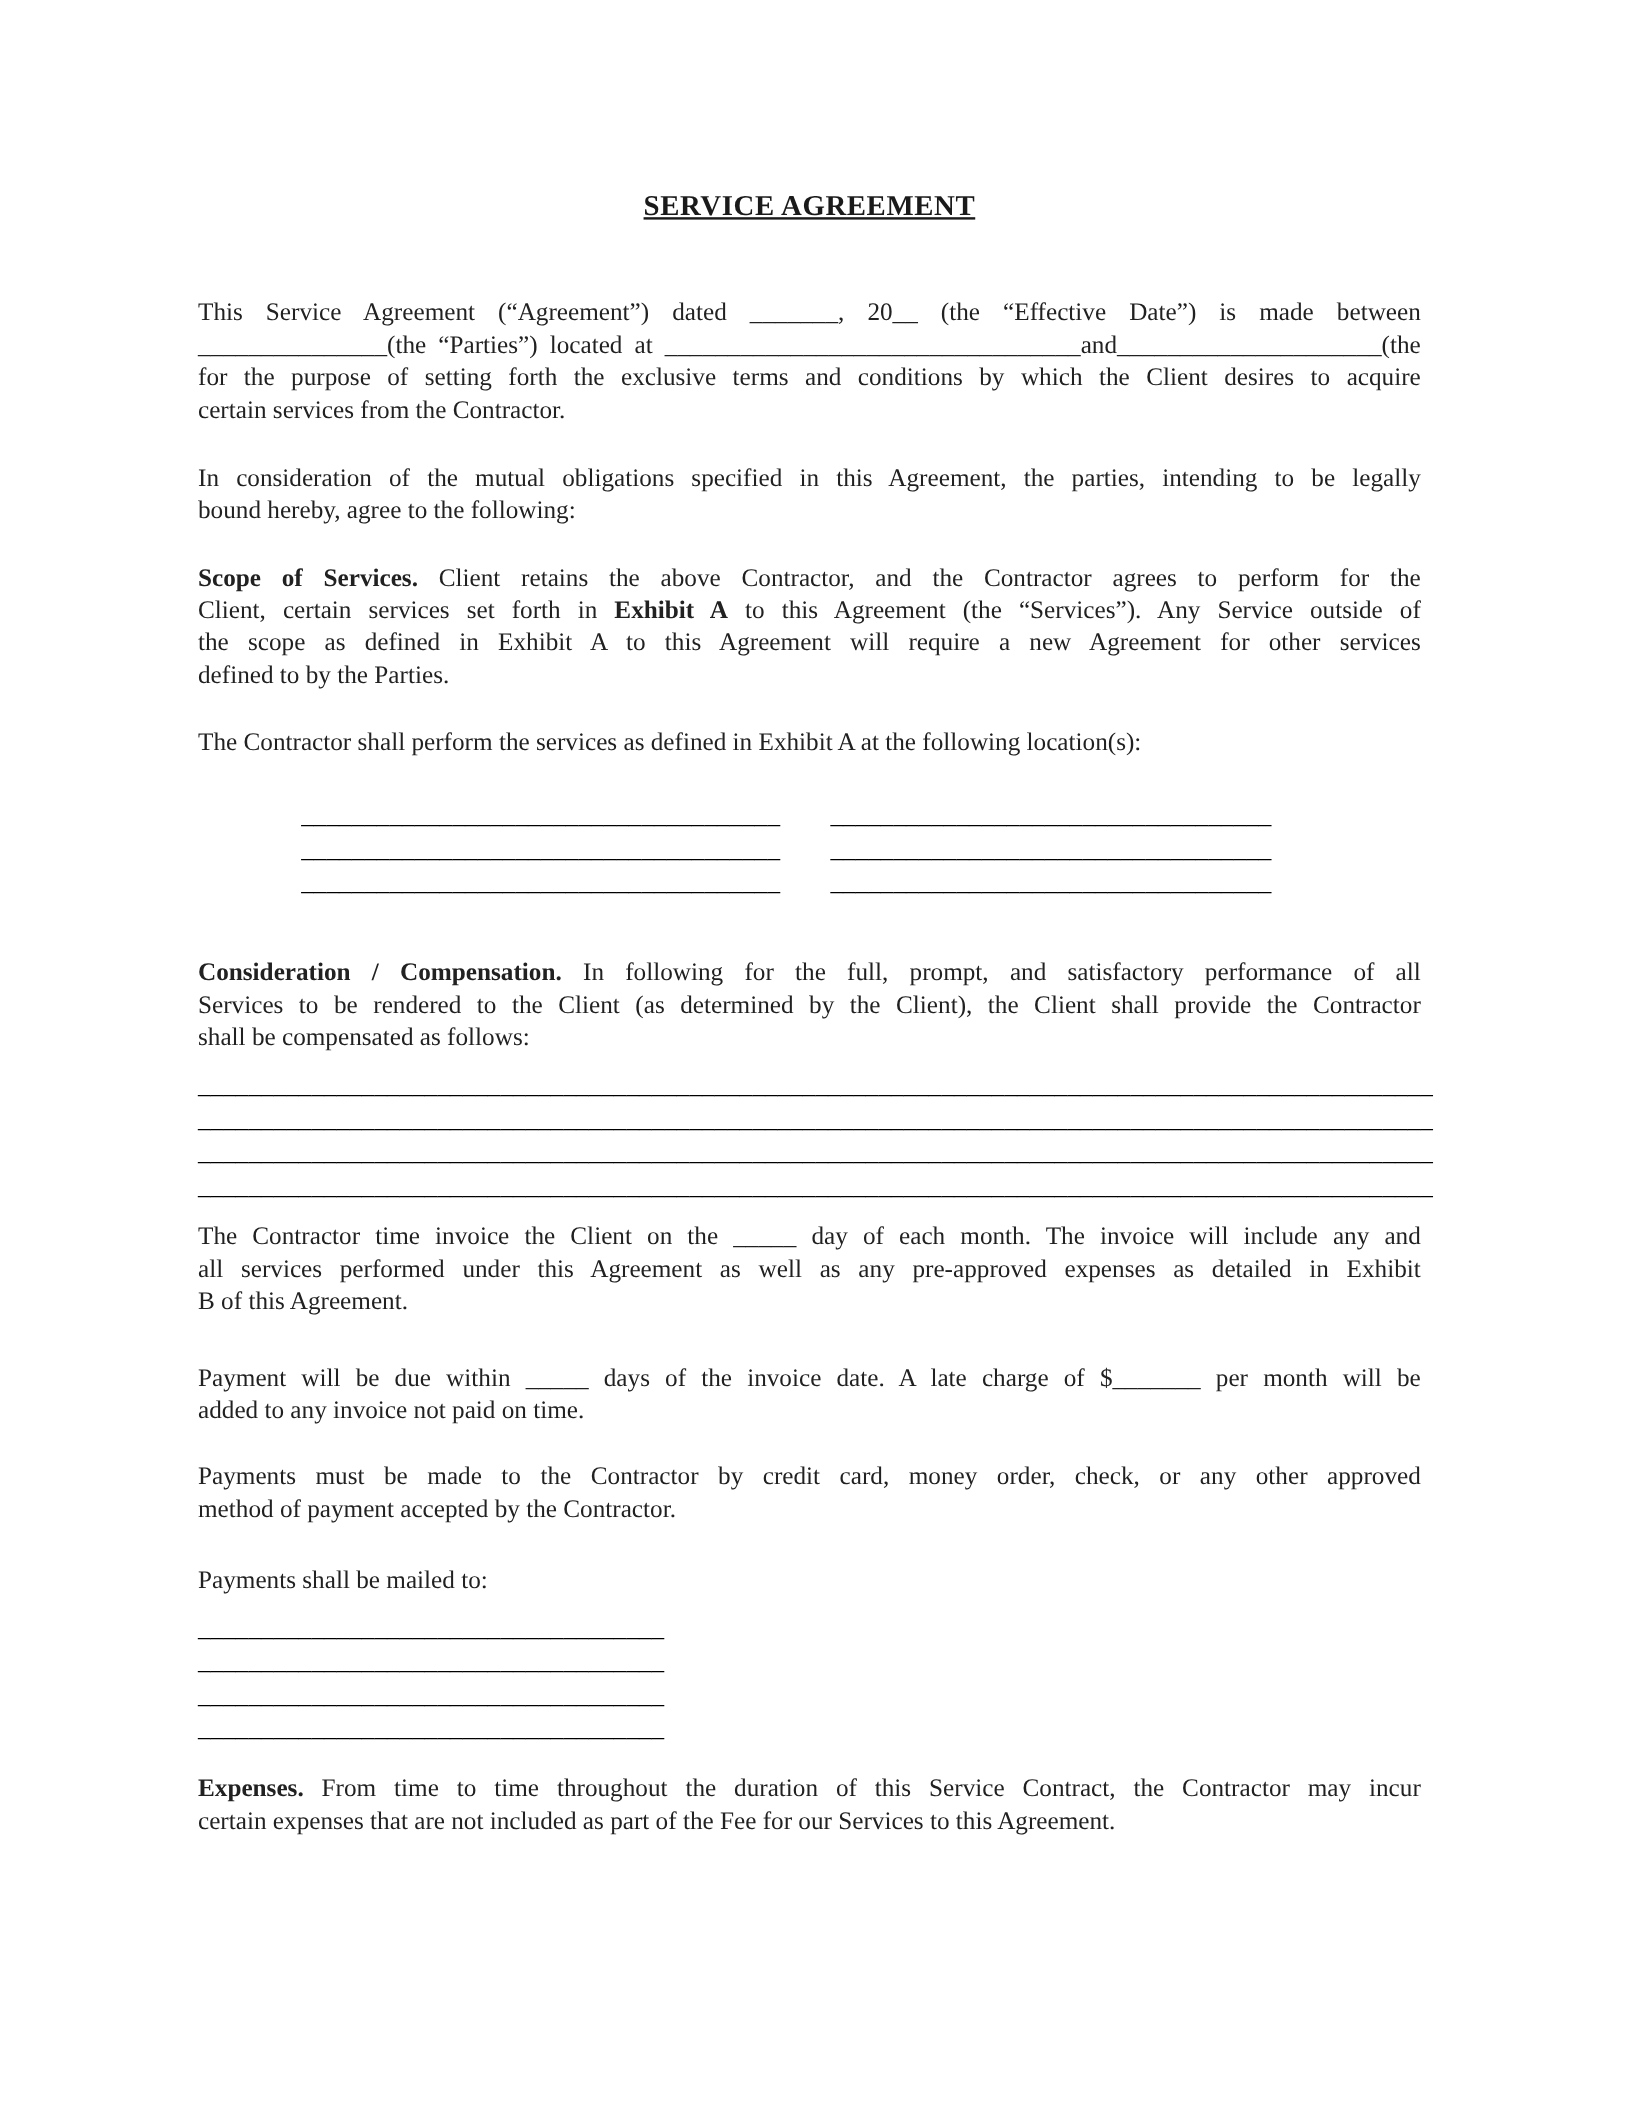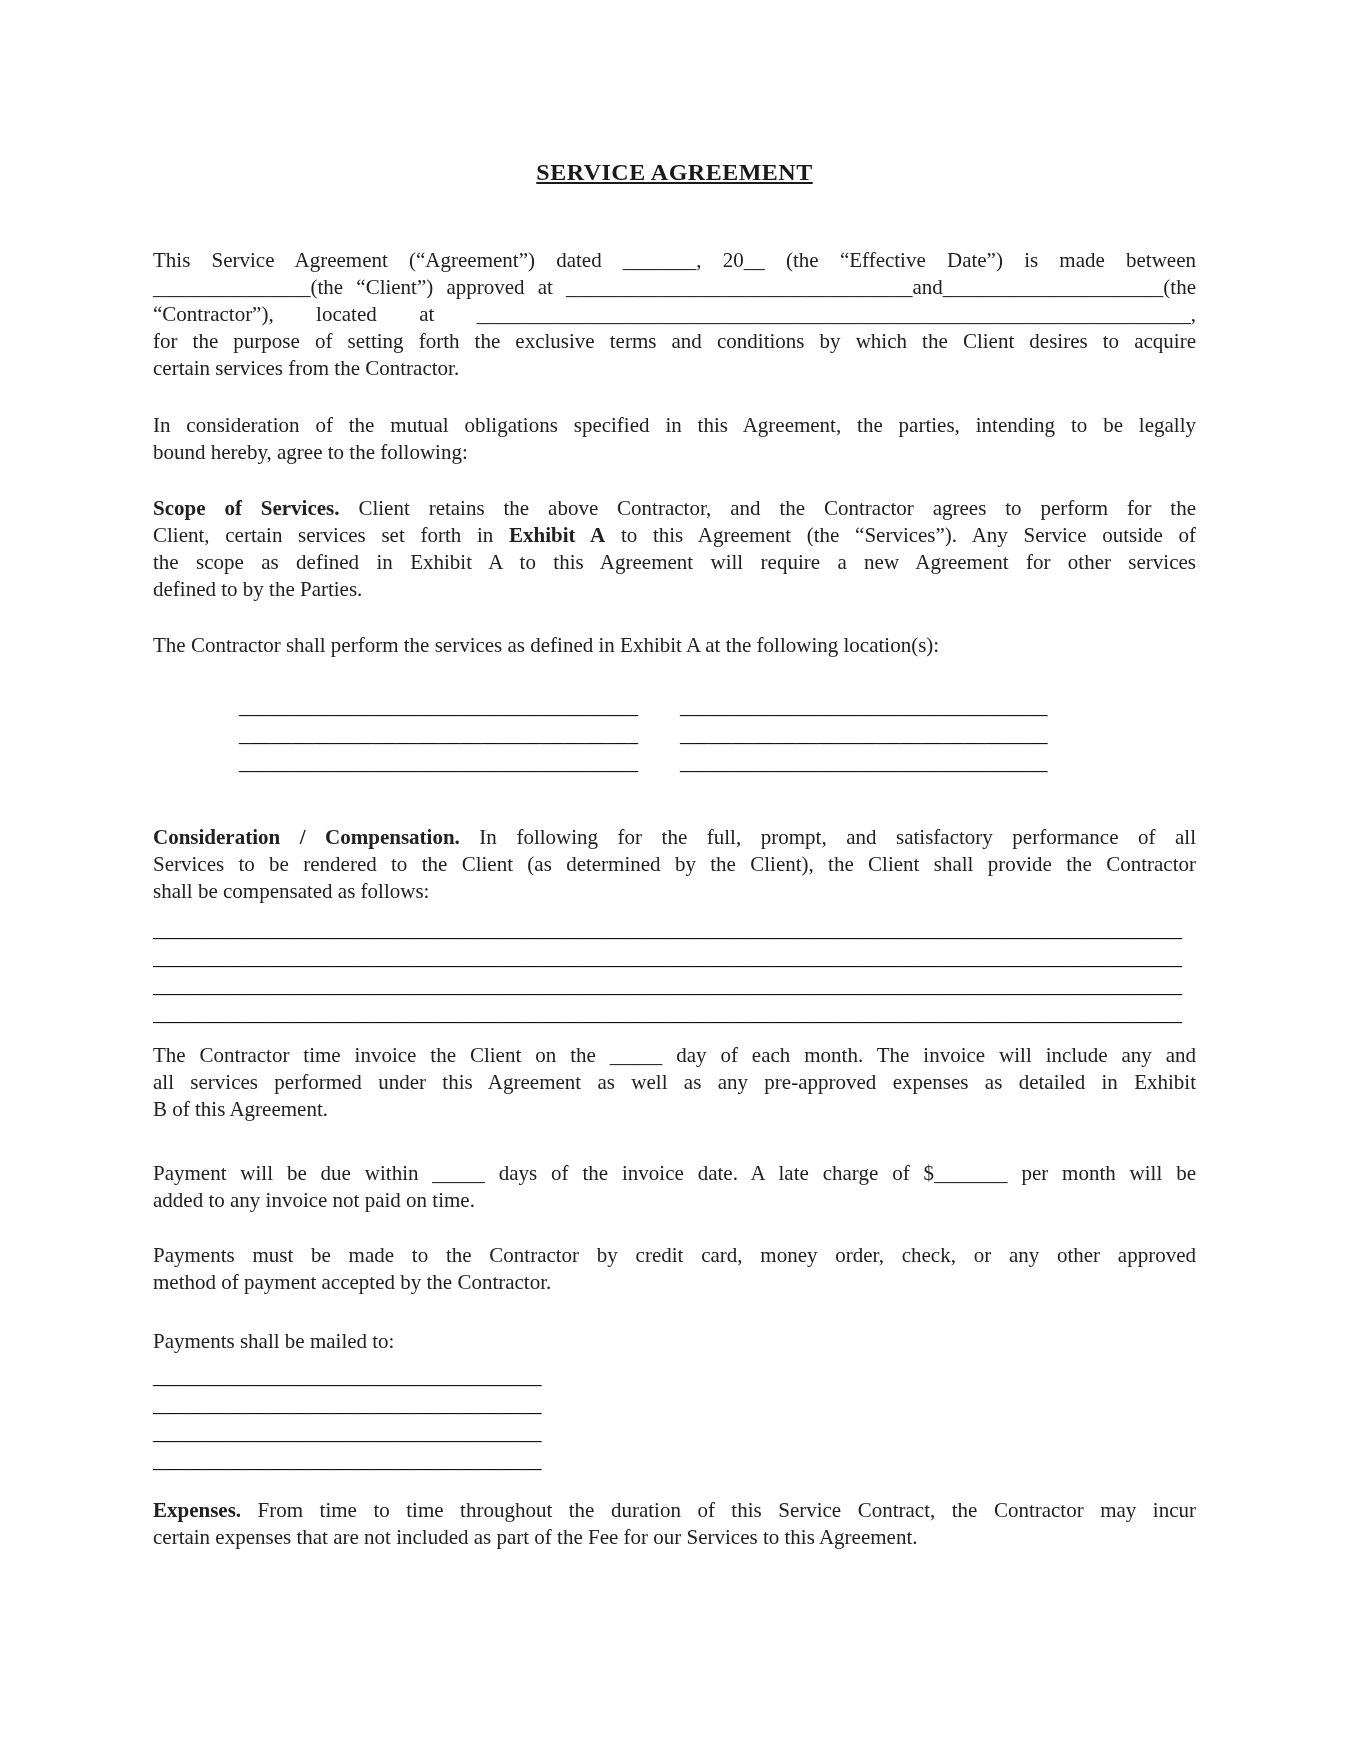--- a/index.html
+++ b/index.html
@@ -18,21 +18,21 @@
   .title{
     margin:158px 0 0 0;
     font-size:24px;
     line-height:28px;
     font-weight:bold;
     text-align:center;
     text-decoration:underline;
     letter-spacing:0.5px;
     color:#1a1a1a;
   }
-  .para{margin:0;}
+  .para{margin:12px;}
   .tl{ text-align:justify; text-align-last:justify; white-space:nowrap; }
   .tl.last{ text-align-last:auto; }
   b{font-weight:bold;}
   
   #b-intro        {margin-top:61px;}
   #b-mutual       {margin-top:30px;}
   #b-scope        {margin-top:29px;}
   #b-locintro     {margin-top:29px;}
   #b-loclines     {margin-top:33px;}
   #b-compensation {margin-top:48px;}
@@ -50,22 +50,21 @@
   .blank, .rowf{ letter-spacing:0; }
 </style>
 </head>
 <body>
 
 <div class="page">
   <h1 class="title">SERVICE AGREEMENT</h1>
 
   <div class="para" id="b-intro">
       <div class="tl"><span>This Service Agreement (“Agreement”) dated _______, 20__ (the “Effective Date”) is made between</span></div>
-      <div class="tl"><span>_______________(the “Client”) approved at _________________________________and_____________________(the</span></div>
-      <div class="tl"><span>“Contractor”), located at ____________________________________________________________________,</span></div>
+      <div class="tl"><span>_______________(the “Parties”) located at _________________________________and_____________________(the</span></div>
       <div class="tl"><span>for the purpose of setting forth the exclusive terms and conditions by which the Client desires to acquire</span></div>
       <div class="tl last"><span>certain services from the Contractor.</span></div>
     </div>
   <div class="para" id="b-mutual">
       <div class="tl"><span>In consideration of the mutual obligations specified in this Agreement, the parties, intending to be legally</span></div>
       <div class="tl last"><span>bound hereby, agree to the following:</span></div>
     </div>
   <div class="para" id="b-scope">
       <div class="tl"><b>Scope of Services.</b><span> Client retains the above Contractor, and the Contractor agrees to perform for the</span></div>
       <div class="tl"><span>Client, certain services set forth in </span><b>Exhibit A</b><span> to this Agreement (the “Services”). Any Service outside of</span></div>

